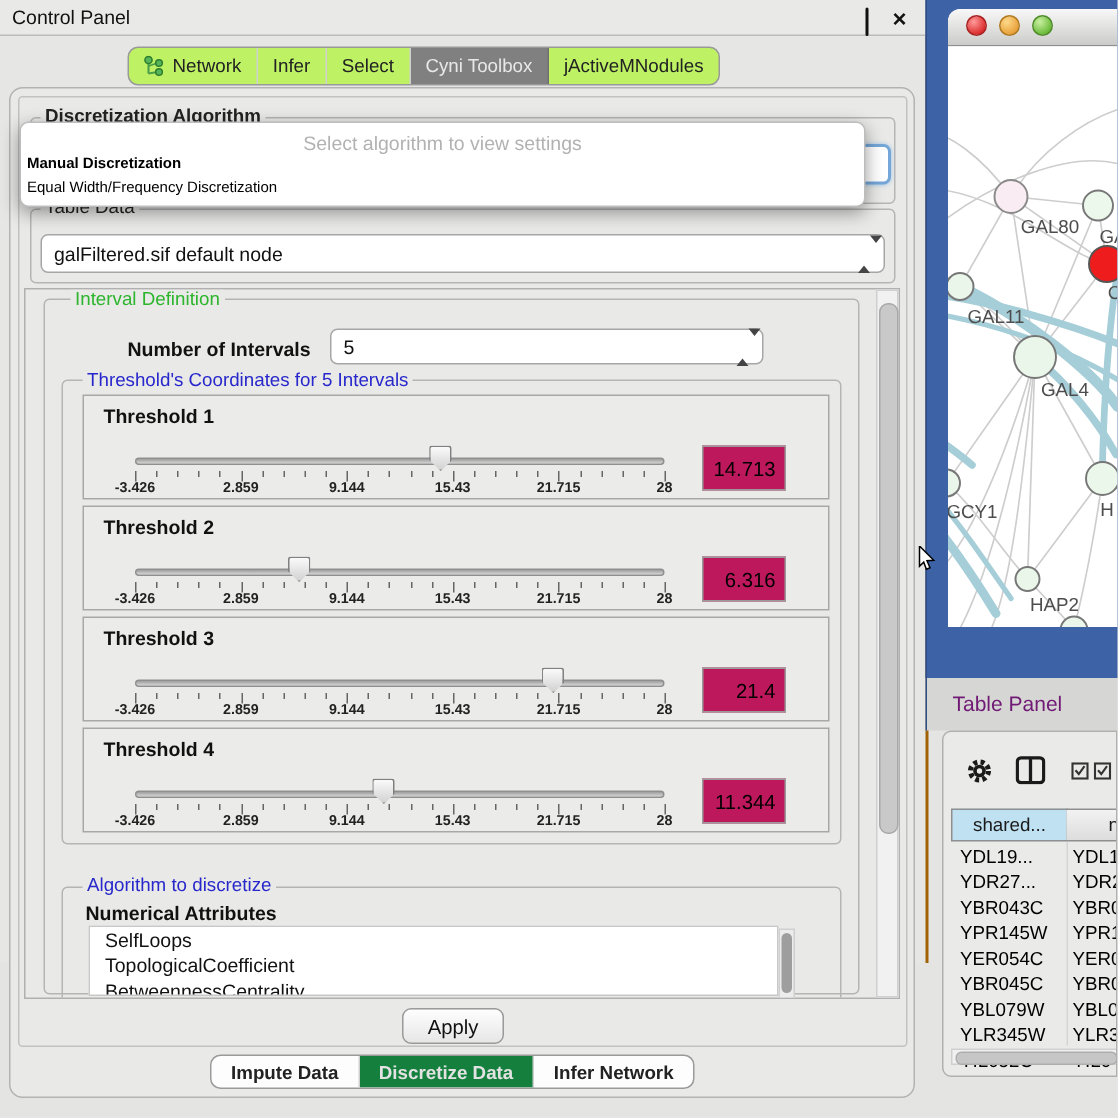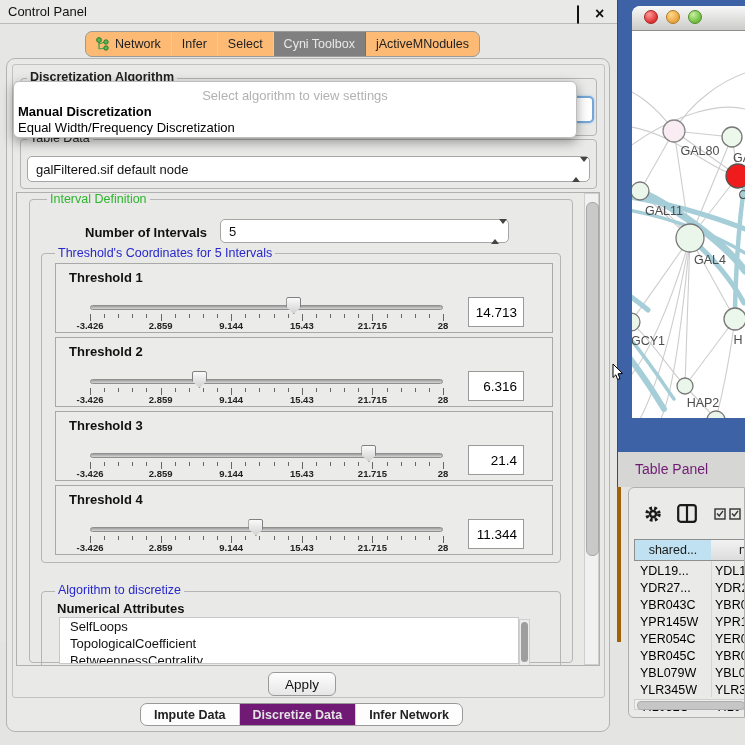--- a/index.html
+++ b/index.html
@@ -2,29 +2,29 @@
 <html><head>
 <meta charset="utf-8">
 <style>
   html,body{margin:0;padding:0}
   body{width:745px;height:745px;position:relative;overflow:hidden;
        font-family:"Liberation Sans",sans-serif;background:#e4e4e2;
        -webkit-font-smoothing:antialiased;color:#1a1a1a}
   .abs{position:absolute}
 
   
-  .left-window{left:0;top:0;width:617px;height:642px;background:#e6e6e4;border-right:4px solid #a16207}
+  .left-window{left:0;top:0;width:617px;height:642px;background:#e6e6e4;border-right:2px solid #a16207}
   .titlebar{left:0;top:0;width:617px;height:23px;background:#e9e9e7;border-bottom:1px solid #bcbcbc}
   .titlebar .title{position:absolute;left:8px;top:4px;font-size:13px;color:#111}
   .win-btn{position:absolute;top:6px;width:13px;height:13px;cursor:default}
   .float-glyph{width:10px;height:10px;border:1.6px solid #111;border-radius:1px;margin-top:1px}
   .close-glyph{font-size:16px;font-weight:bold;color:#111;line-height:12px}
 
   
-  .tabstrip{left:85px;top:31px;height:26px;display:flex;background:#fdba74;
+  .tabstrip{left:85px;top:31px;height:26px;display:flex;background:#bef264;
             border:1px solid #9a9a9a;border-radius:7px;overflow:hidden;box-sizing:border-box}
   .tab{display:flex;align-items:center;padding:0 10px;font-size:12.5px;color:#222;
        border-right:1px solid #d0d0d0;white-space:nowrap;cursor:default}
   .tab:last-child{border-right:none}
   .tab.selected{background:#808080;color:#e8e8e8;border-right:1px solid #707070}
   .tab .net-ico{margin-right:6px}
 
   
   .panelA{left:6px;top:58px;width:604px;height:674px;background:#e9e9e7;
           border:1px solid #b3b3b3;border-radius:9px;box-sizing:border-box}
@@ -39,21 +39,21 @@
   .stepper{position:absolute;right:8px;top:50%;transform:translateY(-50%);width:9px;height:14px}
   .stepper .up{width:0;height:0;border-left:4px solid transparent;border-right:4px solid transparent;
                border-bottom:5px solid #444;margin-bottom:3px}
   .stepper .down{width:0;height:0;border-left:4px solid transparent;border-right:4px solid transparent;
                border-top:5px solid #444}
 
   
   .popup{left:13px;top:81px;width:564px;height:57px;background:#fff;border:1px solid #bdbdbd;
          border-radius:6px;box-shadow:0 4px 12px rgba(0,0,0,.38);z-index:60;box-sizing:border-box}
   .popup .hint{position:absolute;left:0;right:0;top:6px;text-align:center;font-size:13px;color:#b2b2b2}
-  .popup .opt{position:absolute;left:4px;font-size:13px;color:#000;white-space:nowrap}
+  .popup .opt{position:absolute;left:4px;font-size:10px;color:#000;white-space:nowrap}
   .popup .opt.b{font-weight:bold}
   .focus-combo{left:552px;top:96px;width:42px;height:27px;background:#fff;border:2px solid #74a7d8;
                border-radius:5px;box-shadow:0 0 3px #9cc3e8;z-index:10;box-sizing:border-box}
 
   
   .scrollpane{left:16px;top:192px;width:584px;height:474px;border:1px solid #b0b0b0;
               box-sizing:border-box;overflow:hidden;background:#e9e9e7}
   .vscroll{left:584px;top:193px;width:15px;height:472px;background:#f1f1f1;border:1px solid #cfcfcf;box-sizing:border-box}
   .vscroll .thumb{position:absolute;left:1px;top:8px;width:11px;height:352px;background:#c9c9c9;
                   border:1px solid #a8a8a8;border-radius:6px}
@@ -61,40 +61,40 @@
   .tbox{position:absolute;left:54px;width:498px;height:70px;border:1px solid #a8a8a8;
         background:#ebebe9;box-sizing:border-box}
   .tlabel{position:absolute;left:13px;top:6px;font-size:13px;font-weight:bold;color:#111}
   .track{position:absolute;left:34px;top:41px;width:353px;height:5px;border-radius:3px;
          background:linear-gradient(#9e9e9e,#d6d6d6);border:1px solid #8f8f8f;box-sizing:border-box}
   .thumb15{position:absolute;top:33px;width:15px;height:17px;
            background:linear-gradient(#fafafa,#d2d2d2);border:1px solid #808080;box-sizing:border-box;
            clip-path:polygon(0 0,100% 0,100% 58%,50% 100%,0 58%);border-radius:2px}
   .tick{position:absolute;width:1px;background:#666}
   .ticklab{position:absolute;top:56px;font-size:9.5px;font-weight:bold;color:#222;transform:translateX(-50%);white-space:nowrap}
-  .tvalue{position:absolute;left:412px;top:33px;width:56px;height:30px;background:#ffffff;
+  .tvalue{position:absolute;left:412px;top:33px;width:56px;height:30px;background:#be185d;
           border:1px solid #9a9a9a;box-sizing:border-box;font-size:13.5px;color:#000;
           display:flex;align-items:center;justify-content:flex-end;padding-right:6px}
 
   .attr-list{position:absolute;left:58px;top:616px;width:460px;height:47px;background:#fff;
              border:1px solid #c8c8c8;box-sizing:border-box;overflow:hidden}
   .attr-item{font-size:13px;color:#111;line-height:17px;padding-left:10px;white-space:nowrap}
   .list-scroll{position:absolute;left:518px;top:618px;width:11px;height:47px;background:#ececec;border:1px solid #cfcfcf;box-sizing:border-box}
   .list-scroll .thumb{position:absolute;left:1px;top:2px;width:7px;height:40px;background:#9e9e9e;border-radius:4px}
 
   .apply-btn{left:268px;top:672px;width:66px;height:22px;border:1px solid #9a9a9a;border-radius:6px;
              background:linear-gradient(#fefefe,#e6e6e6);font-size:13.5px;color:#111;
              display:flex;align-items:center;justify-content:center;cursor:default}
 
   .bottom-tabstrip{left:140px;top:703px;height:23px;display:flex;background:#fdfdfd;
                    border:1px solid #9a9a9a;border-radius:7px;overflow:hidden;box-sizing:border-box}
   .btab{display:flex;align-items:center;padding:0 13px;font-size:12.5px;font-weight:bold;color:#222;
         border-right:1px solid #cfcfcf;white-space:nowrap;cursor:default}
   .btab:last-child{border-right:none}
-  .btab.selected{background:#701a75;color:#e2e2e2}
+  .btab.selected{background:#15803d;color:#e2e2e2}
 
   
   .right-blue{left:617px;top:0;width:128px;height:452px;background:#3d63a6;border-left:1px solid #2e4d85}
   .net-window{left:632px;top:6px;width:113px;height:412px;background:#fff;border-top-left-radius:8px;overflow:hidden}
   .net-titlebar{position:absolute;left:0;top:0;width:113px;height:24px;
                 background:linear-gradient(#f8f8f8,#cbcbc9);border-bottom:1px solid #8e8e8e;
                 border-top-left-radius:8px}
   .light{position:absolute;top:4px;width:14px;height:14px;border-radius:50%;box-sizing:border-box}
   .net-canvas{position:absolute;left:0;top:25px;width:113px;height:387px;background:#fff}
 

